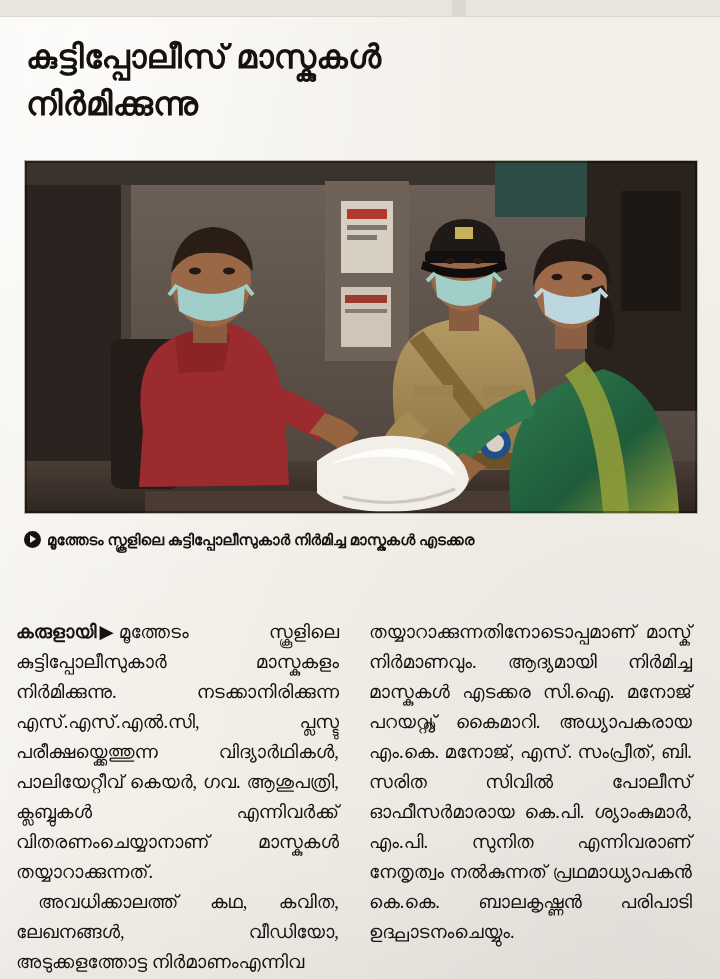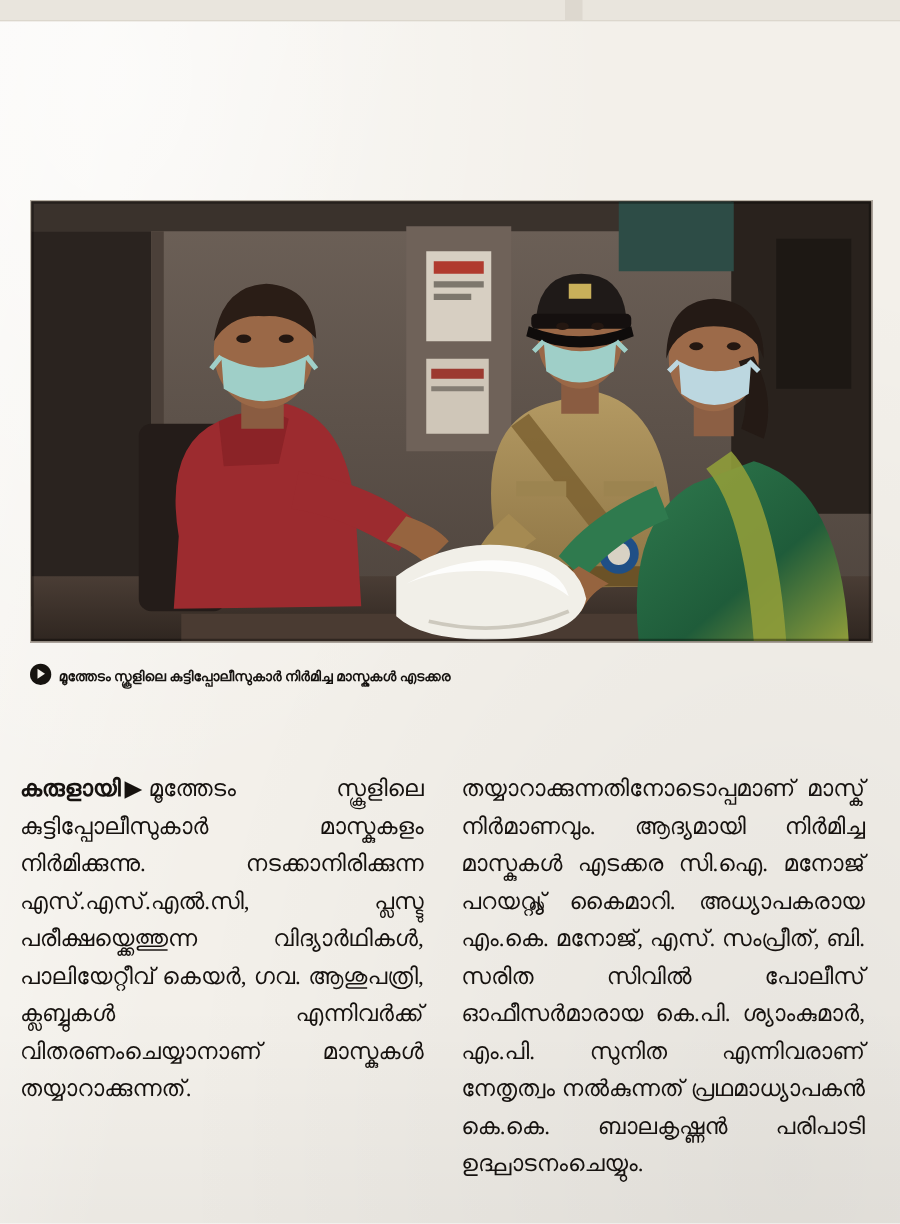--- a/index.html
+++ b/index.html
@@ -76,21 +76,21 @@
   }
   .photo svg { display: block; }
 
   
   .caption {
     position: absolute;
     left: 24px;
     top: 528px;
     width: 676px;
     font-family: "Liberation Serif", serif;
-    font-size: 11px;
+    font-size: 15px;
     line-height: 1.55;
     color: #15120f;
     font-weight: bold;
   }
   .caption .bullet {
     display: inline-block;
     width: 17px; height: 17px;
     border-radius: 50%;
     background: #16130f;
     position: relative;
@@ -137,20 +137,24 @@
 </style>
 </head>
 <body>
 
 <div id="page">
 
   <div class="top-strip">
     <div class="nick"></div>
   </div>
 
+  <div class="headline">
+    <span>കുട്ടിപ്പോലീസ് മാസ്കുകൾ</span>
+    <span class="l2">നിർമിക്കുന്നു</span>
+  </div>
 
   <div class="photo">
     <svg width="672" height="352" viewBox="0 0 672 352" xmlns="http://www.w3.org/2000/svg">
       <defs>
         <linearGradient id="wall" x1="0" y1="0" x2="0" y2="1">
           <stop offset="0%" stop-color="#6d6158"></stop>
           <stop offset="100%" stop-color="#4d433c"></stop>
         </linearGradient>
         <linearGradient id="floor" x1="0" y1="0" x2="0" y2="1">
           <stop offset="0%" stop-color="#4a3d35"></stop>
@@ -279,19 +283,20 @@
     </svg>
   </div>
 
   <div class="caption">
     <span class="bullet"></span><span>മൂത്തേടം സ്കൂളിലെ കുട്ടിപ്പോലീസുകാർ നിർമിച്ച മാസ്കുകൾ എടക്കര</span>
   </div>
 
   <div class="columns">
     <div class="col">
       <p><span class="lead-tag">കരുളായി</span><span class="arrow">▶</span><span>മൂത്തേടം സ്കൂളിലെ കുട്ടിപ്പോലീസുകാർ മാസ്കുകളം നിർമിക്കുന്നു. നടക്കാനിരിക്കുന്ന എസ്.എസ്.എൽ.സി, പ്ലസ്ടു പരീക്ഷയ്ക്കെത്തുന്ന വിദ്യാർഥികൾ, പാലിയേറ്റീവ് കെയർ, ഗവ. ആശുപത്രി, ക്ലബ്ബുകൾ എന്നിവർക്ക് വിതരണംചെയ്യാനാണ് മാസ്കുകൾ തയ്യാറാക്കുന്നത്.</span></p>
+      <p>അവധിക്കാലത്ത് കഥ, കവിത, ലേഖനങ്ങൾ, വീഡിയോ, അടുക്കളത്തോട്ട നിർമാണംഎന്നിവ</p>
     </div>
     <div class="col">
       <p>തയ്യാറാക്കുന്നതിനോടൊപ്പമാണ് മാസ്ക് നിർമാണവും. ആദ്യമായി നിർമിച്ച മാസ്കുകൾ എടക്കര സി.ഐ. മനോജ് പറയറ്റ്യ്ല് കൈമാറി. അധ്യാപകരായ എം.കെ. മനോജ്, എസ്. സംപ്രീത്, ബി. സരിത സിവിൽ പോലീസ് ഓഫീസർമാരായ കെ.പി. ശ്യാംകുമാർ, എം.പി. സുനിത എന്നിവരാണ് നേതൃത്വം നൽകുന്നത് പ്രഥമാധ്യാപകൻ കെ.കെ. ബാലകൃഷ്ണൻ പരിപാടി ഉദ്ഘാടനംചെയ്യും.</p>
     </div>
   </div>
 
 </div>
 
 </body></html>

